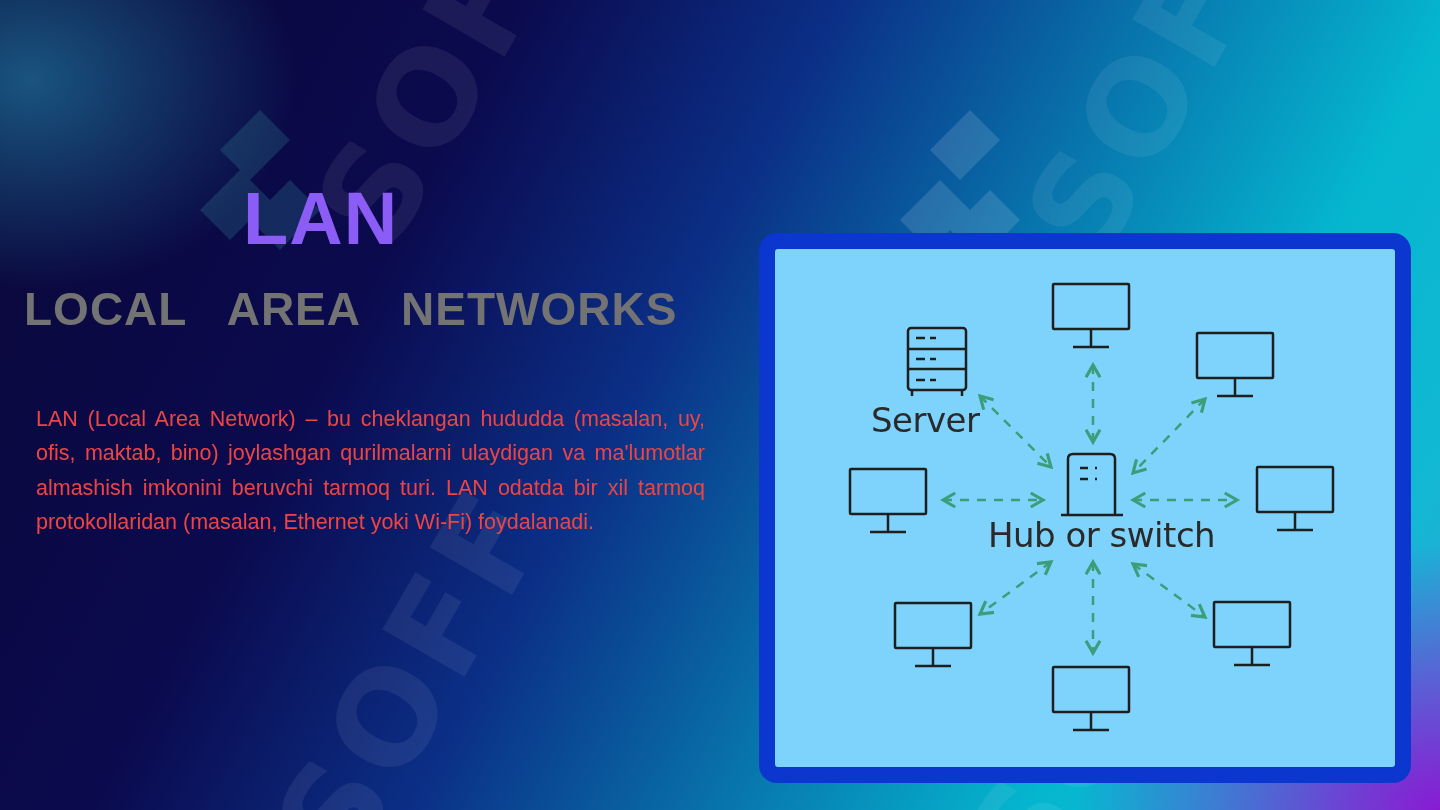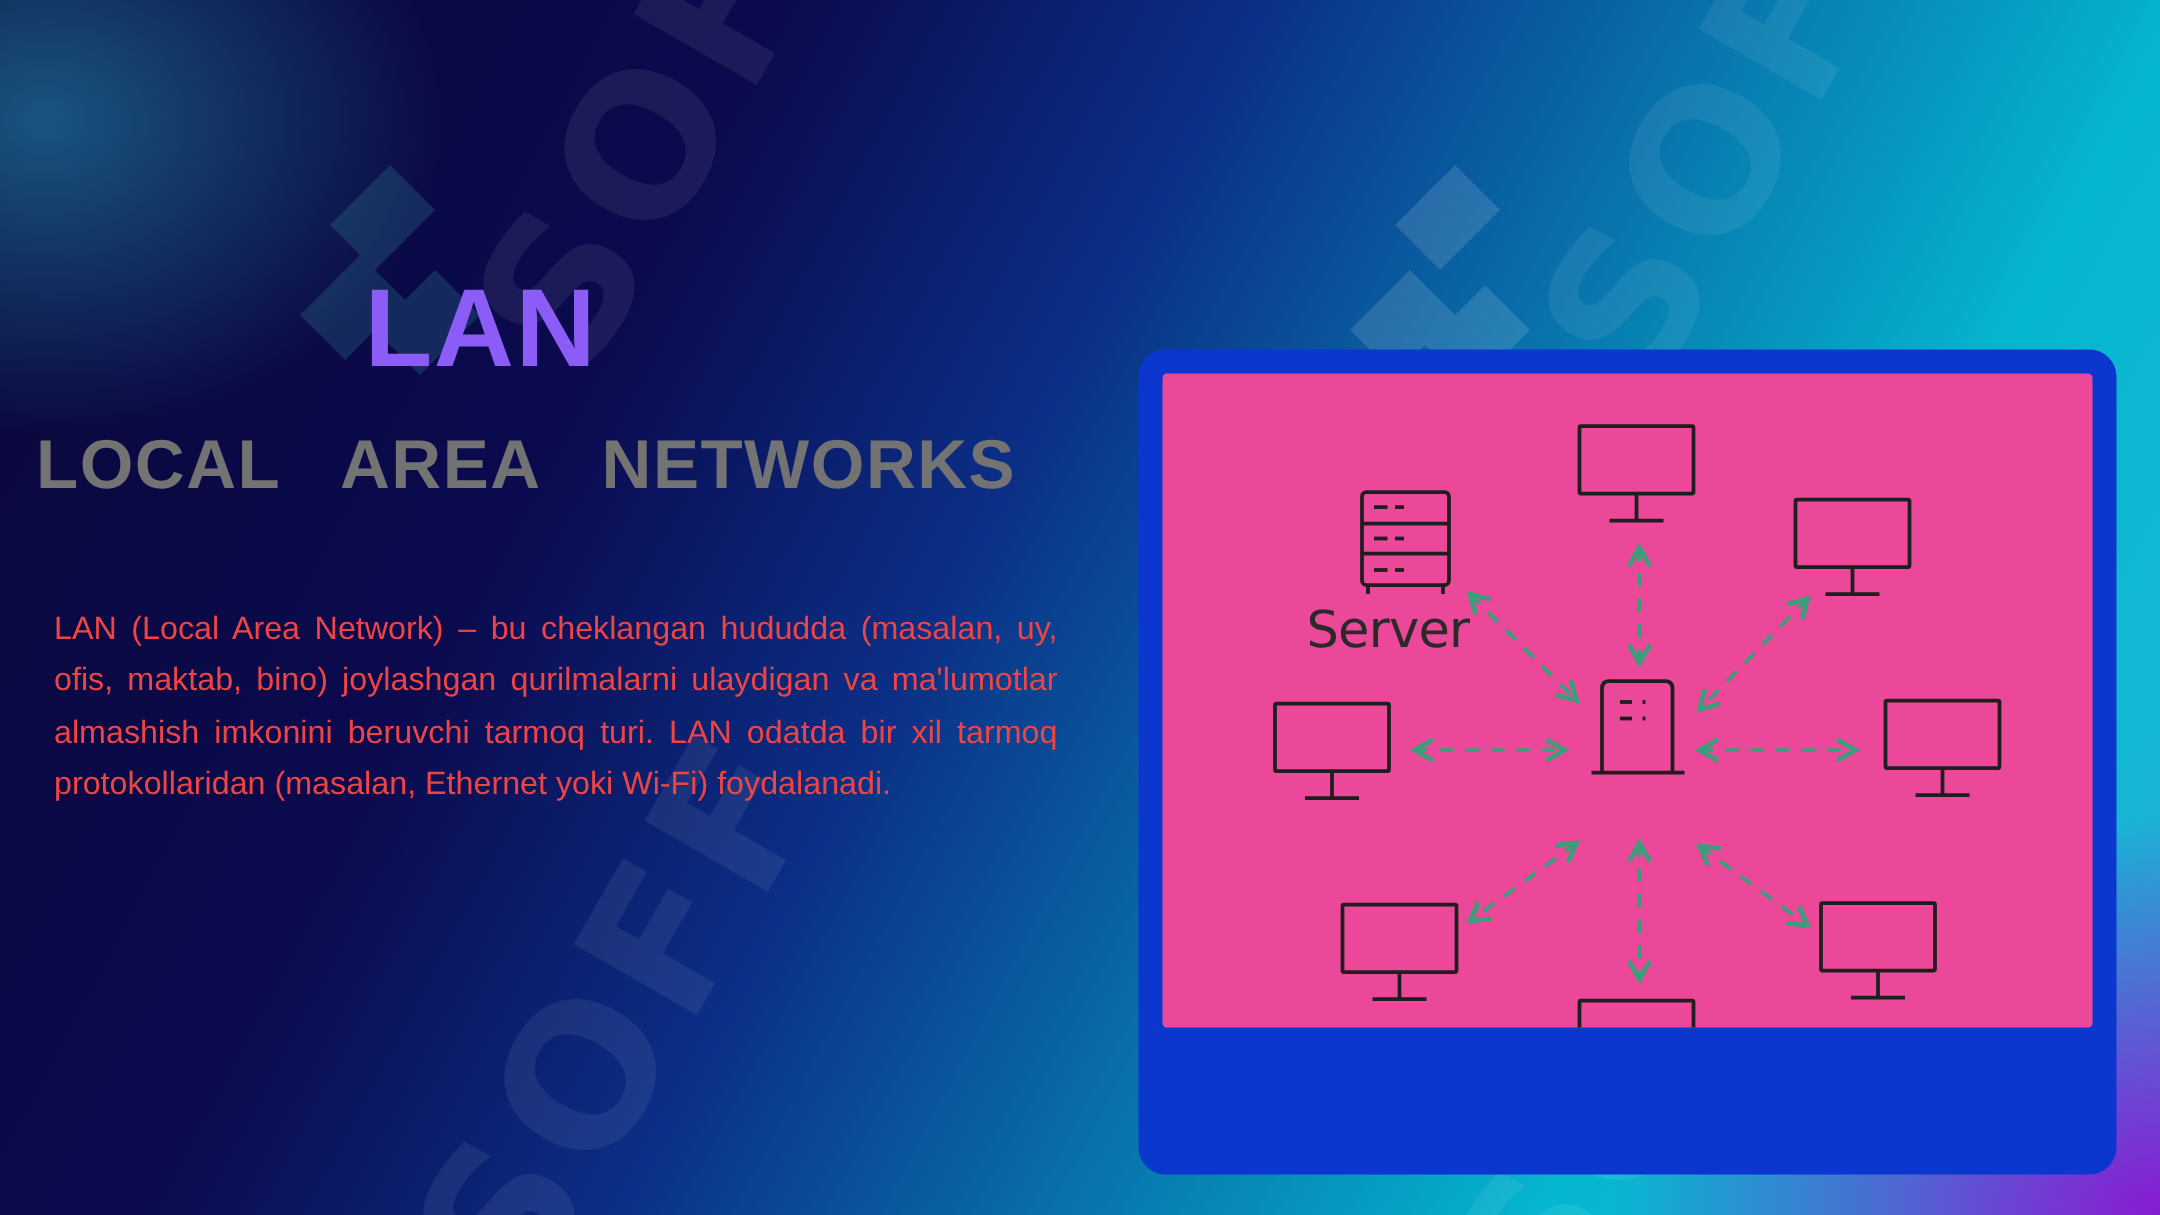--- a/index.html
+++ b/index.html
@@ -30,22 +30,22 @@
   .para {
     position: absolute; left: 36px; top: 402px; width: 669px; font-size: 21.5px;
     line-height: 34.4px; color: #ef4444; text-align: justify;
     font-family: "Liberation Sans", sans-serif;
   }
   .frame {
     position: absolute; left: 759px; top: 233px; width: 652px; height: 550px;
     background: #0b37cf; border-radius: 18px;
   }
   .panel {
-    position: absolute; left: 775px; top: 249px; width: 620px; height: 436px;
-    background: #ec4899; border-radius: 3px; overflow: hidden;
+    position: absolute; left: 775px; top: 249px; width: 620px; height: 518px;
+    background: #7dd3fc; border-radius: 3px; overflow: hidden;
   }
   .panel svg { position: absolute; left: 0; top: 0; }
   .lbl {
     position: absolute; color: #2a2a2a; font-family: "DejaVu Sans", sans-serif;
     font-size: 34px; letter-spacing: -0.5px;
   }
 </style>
 </head>
 <body>
 
@@ -131,13 +131,14 @@
       <line x1="430" y1="150" x2="358" y2="224" marker-start="url(#ah)" marker-end="url(#ah)"></line>
       <line x1="205" y1="147" x2="276" y2="218" marker-start="url(#ah)" marker-end="url(#ah)"></line>
       <line x1="168" y1="251" x2="268" y2="251" marker-start="url(#ah)" marker-end="url(#ah)"></line>
       <line x1="358" y1="251" x2="462" y2="251" marker-start="url(#ah)" marker-end="url(#ah)"></line>
       <line x1="276" y1="313" x2="205" y2="365" marker-start="url(#ah)" marker-end="url(#ah)"></line>
       <line x1="318" y1="313" x2="318" y2="404" marker-start="url(#ah)" marker-end="url(#ah)"></line>
       <line x1="358" y1="315" x2="430" y2="368" marker-start="url(#ah)" marker-end="url(#ah)"></line>
     </g>
   </svg>
   <div class="lbl" style="left:96px; top:151px;">Server</div>
+  <div class="lbl" style="left:213px; top:266px;">Hub or switch</div>
 </div>
 
 </body></html>

